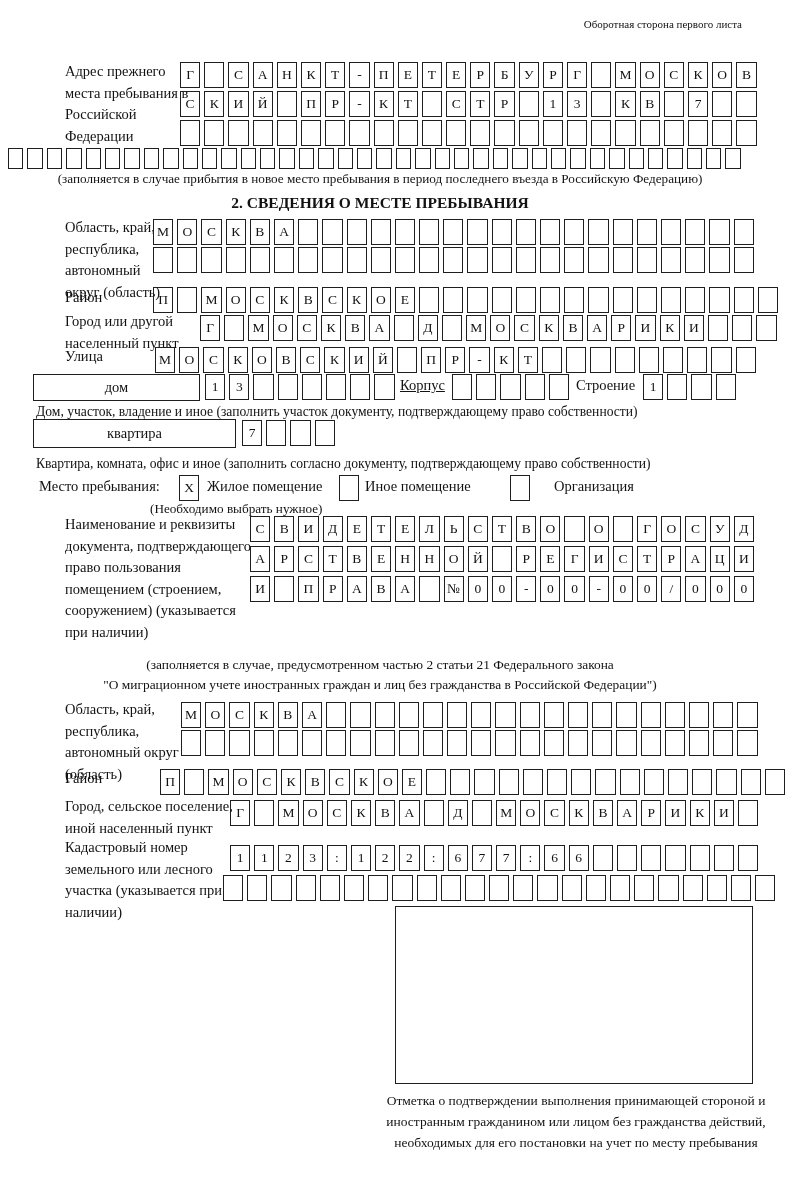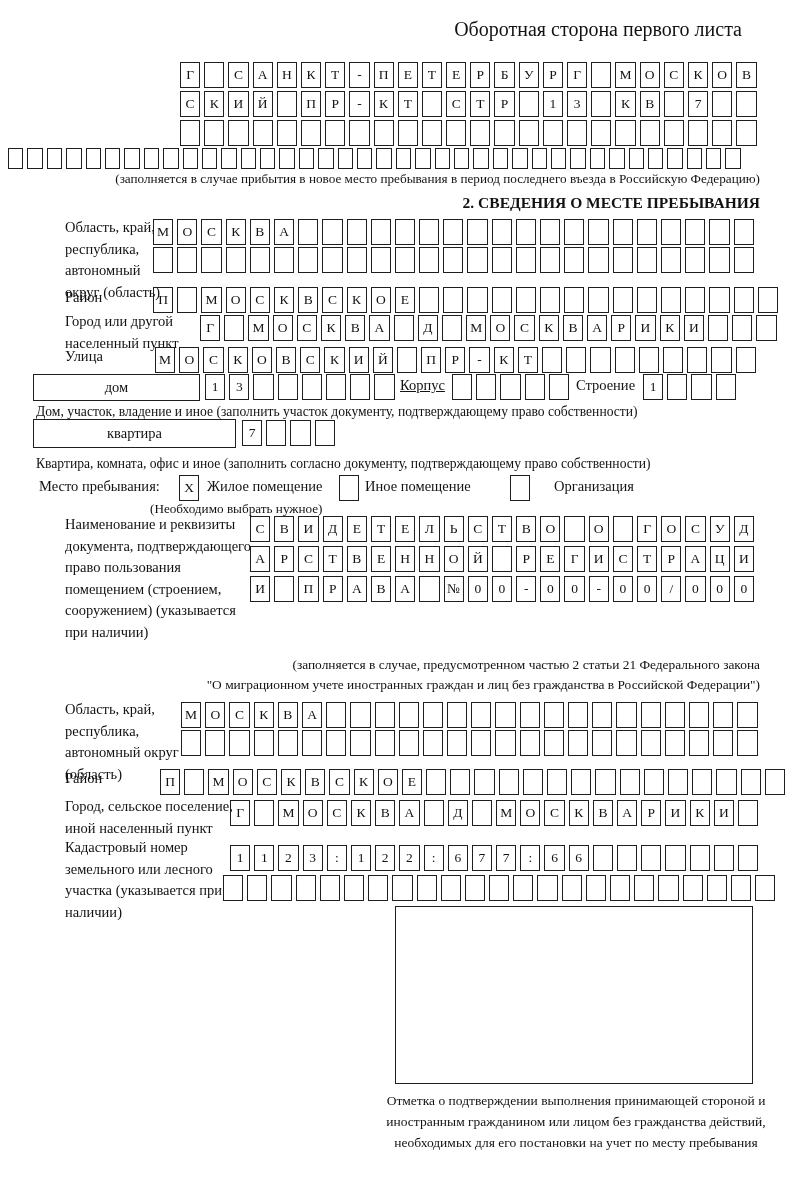--- a/index.html
+++ b/index.html
@@ -1,34 +1,34 @@
 <!DOCTYPE html>
 <html><head>
 <meta charset="utf-8">
 <style>
   html,body{margin:0;padding:0;background:#ffffff;}
   #page{position:relative;width:800px;height:1180px;background:#ffffff;
         font-family:"Liberation Serif", serif;color:#121212;overflow:hidden;}
 
   .lbl{position:absolute;font-size:14.5px;line-height:21.5px;}
   .cap{position:absolute;font-size:13.6px;}
-  .center{left:0;width:760px;text-align:right;}
+  .center{left:0;width:760px;text-align:center;}
   .bold{font-weight:bold;}
 
   .cellrow{position:absolute;display:flex;gap:4px;}
   .cell{box-sizing:border-box;flex:0 0 auto;width:20.2px;height:26px;
         border:1.7px solid #1f1f1f;display:flex;align-items:center;justify-content:center;
         font-size:13.5px;line-height:1;}
   .cellrow.sm .cell{width:15.4px;height:21px;border-width:1.5px;font-size:11px;}
 
   .wordbox{position:absolute;box-sizing:border-box;border:1.7px solid #1f1f1f;
         display:flex;align-items:center;justify-content:center;font-size:14.5px;}
 
   
-  #hdrNote{top:18px;right:58px;position:absolute;font-size:20px;}
+  #hdrNote{top:18px;right:58px;position:absolute;font-size:11px;}
 
   
   #lblPrev{left:65px;top:61px;width:125px;}
   #prevR1{left:180px;top:62px;}
   #prevR2{left:180px;top:91px;}
   #prevR3{left:180px;top:120px;}
   #prevR4{left:8px;top:148px;}
   #prevNote{top:171px;font-size:13.2px;}
 
   
@@ -89,20 +89,21 @@
   #stampCaption{left:350px;top:1090px;width:452px;text-align:center;
             font-size:13.5px;line-height:21px;position:absolute;}
 </style>
 </head>
 <body>
 
 <div id="page">
 
   <div id="hdrNote">Оборотная сторона первого листа</div>
 
+  <div class="lbl" id="lblPrev">Адрес прежнего места пребывания в Российской Федерации</div>
   <div class="cellrow" id="prevR1">
       <span class="cell">Г</span>
       <span class="cell"></span>
       <span class="cell">С</span>
       <span class="cell">А</span>
       <span class="cell">Н</span>
       <span class="cell">К</span>
       <span class="cell">Т</span>
       <span class="cell">-</span>
       <span class="cell">П</span>

